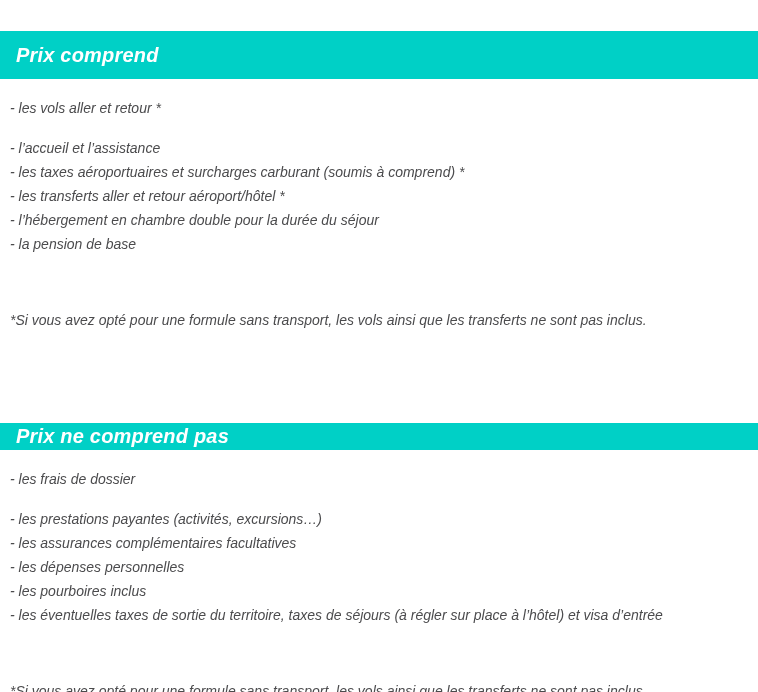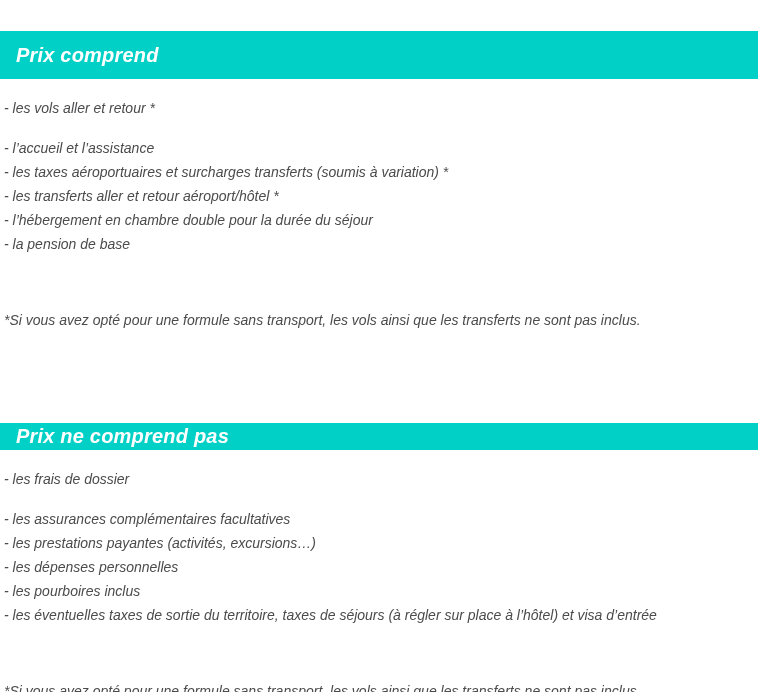--- a/index.html
+++ b/index.html
@@ -32,21 +32,21 @@
     font-weight: 700;
     font-size: 20px;
     color: #ffffff;
     letter-spacing: 0.2px;
   }
   .section2 .bar {
     margin-top: 91px;
     height: 27px;
   }
   .content {
-    padding-left: 4px;
+    padding-left: 10px;
   }
   .line {
     line-height: 24px;
     white-space: nowrap;
     margin: 0;
   }
   .intro {
     margin-top: 17px;
   }
   .section2 .intro {
@@ -64,37 +64,37 @@
 <body>
 
 <section class="section1">
   <header class="bar">
     <h2>Prix comprend</h2>
   </header>
   <div class="content">
     <p class="line intro">- les vols aller et retour *</p>
     <ul class="items">
       <li class="line">- l’accueil et l’assistance</li>
-      <li class="line">- les taxes aéroportuaires et surcharges transferts (soumis à variation) *</li>
+      <li class="line">- les taxes aéroportuaires et surcharges carburant (soumis à comprend) *</li>
       <li class="line">- les transferts aller et retour aéroport/hôtel *</li>
       <li class="line">- l’hébergement en chambre double pour la durée du séjour</li>
       <li class="line">- la pension de base</li>
     </ul>
     <p class="line footnote">*Si vous avez opté pour une formule sans transport, les vols ainsi que les transferts ne sont pas inclus.</p>
   </div>
 </section>
 
 <section class="section2">
   <header class="bar">
     <h2>Prix ne comprend pas</h2>
   </header>
   <div class="content">
     <p class="line intro">- les frais de dossier</p>
     <ul class="items">
+      <li class="line">- les prestations payantes (activités, excursions…)</li>
       <li class="line">- les assurances complémentaires facultatives</li>
-      <li class="line">- les prestations payantes (activités, excursions…)</li>
       <li class="line">- les dépenses personnelles</li>
       <li class="line">- les pourboires inclus</li>
       <li class="line">- les éventuelles taxes de sortie du territoire, taxes de séjours (à régler sur place à l’hôtel) et visa d’entrée</li>
     </ul>
     <p class="line footnote">*Si vous avez opté pour une formule sans transport, les vols ainsi que les transferts ne sont pas inclus.</p>
   </div>
 </section>
 
 </body></html>

